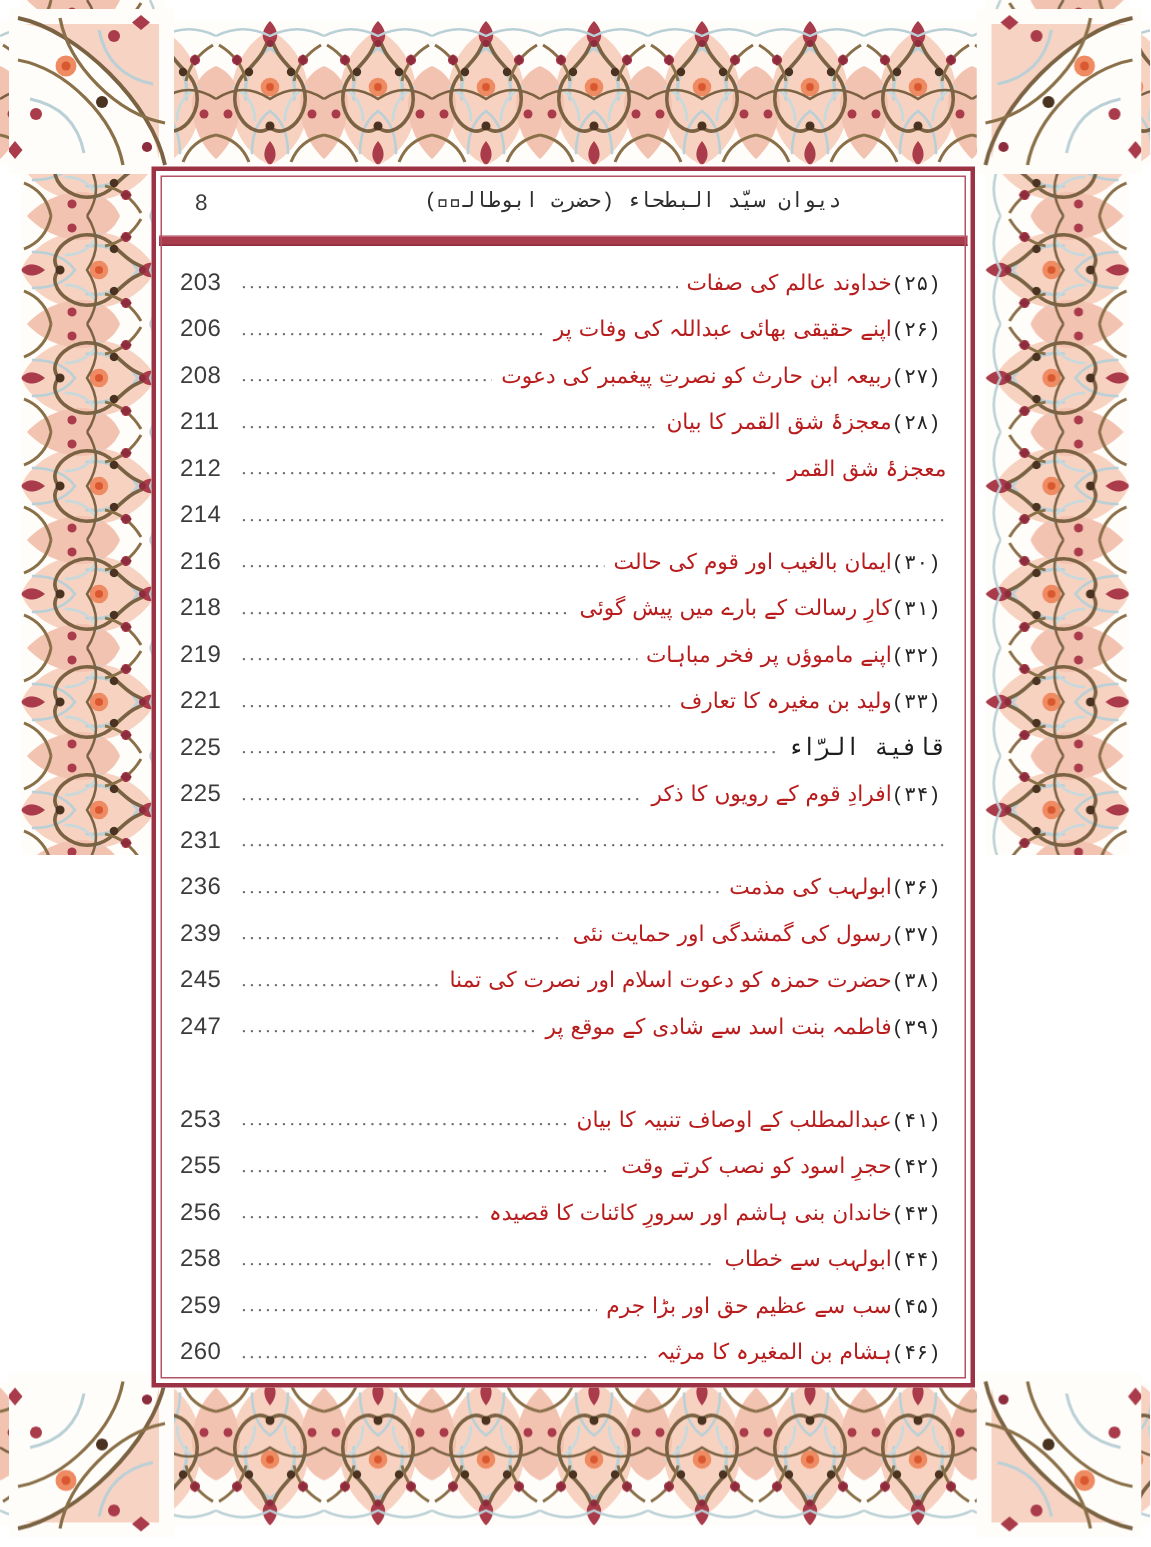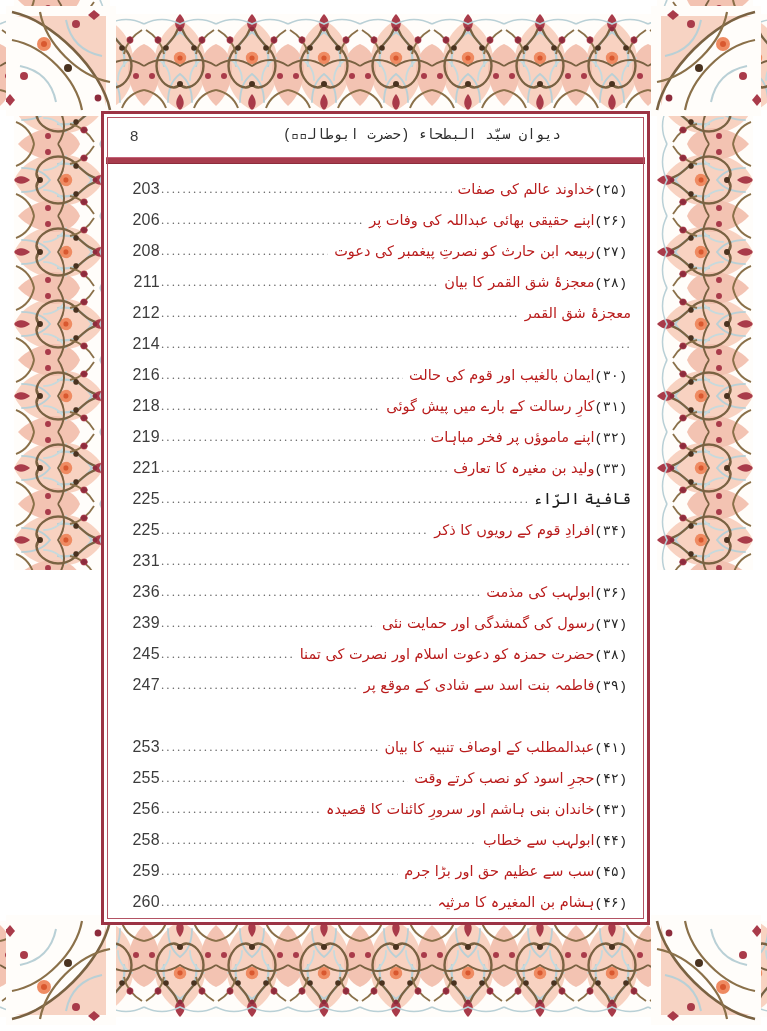--- a/index.html
+++ b/index.html
@@ -129,21 +129,20 @@
     white-space: nowrap;
     overflow: hidden;
   }
   .toc-page {
     font-family: "Liberation Sans", sans-serif;
     font-size: 16px;
     color: #3c3c3c;
     flex: 0 0 auto;
     width: 40px;
     letter-spacing: .3px;
-    text-align: right;
   }
   .toc-dots {
     flex: 1 1 auto;
     overflow: hidden;
     margin: 0 2px 0 1px;
     color: #6d6d6d;
     font-size: 13px;
     letter-spacing: 2.1px;
     position: relative;
     top: -1px;
@@ -162,21 +161,21 @@
   .toc-num {
     font-family: Liberation Mono, monospace;
     font-size: 13.5px;
     color: #252525;
     padding-right: 4px;
   }
 
   
   .toc-row.section .toc-text {
     font-size: 16px;
-    font-family: Liberation Serif, serif;
+    font-family: Liberation Mono, monospace;
     color: #1c1c1c;
   }
   
   .toc-row.sub .toc-text {
     padding-right: 0;
   }
 </style>
 </head>
 <body>
 

